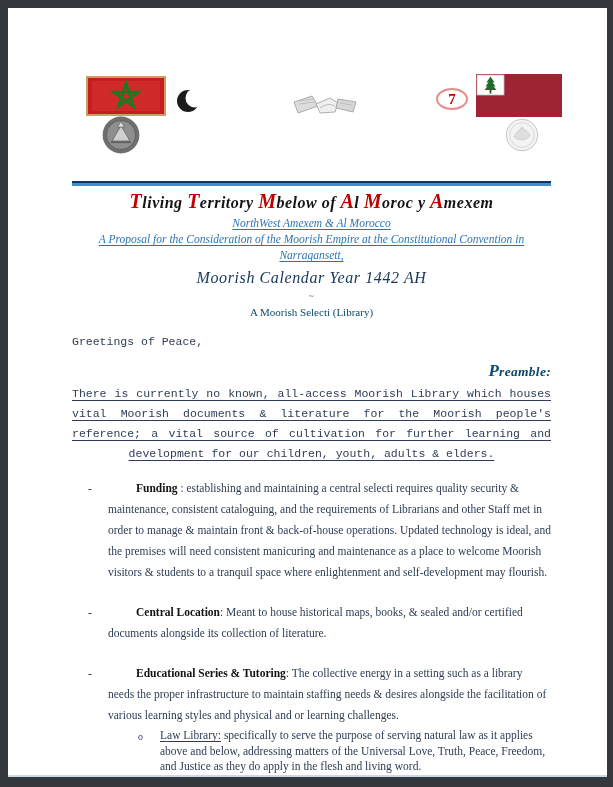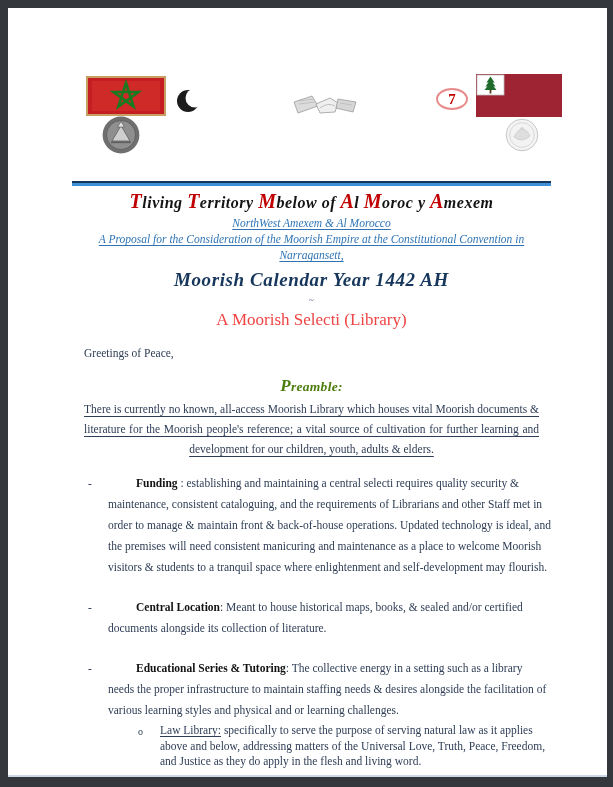--- a/index.html
+++ b/index.html
@@ -35,31 +35,31 @@
     margin:4px 0 2px;text-align:center;white-space:pre-wrap;
     font-weight:bold;font-style:italic;font-size:16px;color:#141414;
     letter-spacing:0.5px;
   }
   .title .cap{color:#c00000;font-size:20px;}
   .subtitle{
     text-align:center;color:#2e74b5;font-style:italic;font-size:11.5px;line-height:16px;
   }
   .subtitle div{text-decoration:underline;text-underline-offset:2px;}
   .calendar{
-    margin-top:6px;text-align:center;font-weight:bold;font-style:italic;
-    font-size:19px;color:#16365c;letter-spacing:0.6px;
+    margin-top:6px;text-align:center;font-weight:normal;font-style:italic;
+    font-size:16px;color:#16365c;letter-spacing:0.6px;
   }
   .tilde{margin-top:5px;text-align:center;font-size:9px;color:#44507a;line-height:9px;}
-  .selecti{margin-top:5px;text-align:center;font-size:17px;color:#ef4444;}
-  p{margin:12px;}
+  .selecti{margin-top:5px;text-align:center;font-size:11px;color:#0c4a6e;}
+  p{margin:0;font-family:Liberation Mono, monospace;}
   .greeting{margin-top:13px;line-height:21px;}
   .intro{margin-top:8px;line-height:21px;}
   .preamble-h{
-    margin:9px 0 0;text-align:center;font-size:13.5px;font-weight:bold;
-    font-style:italic;color:#4d7c0f;letter-spacing:0.3px;
+    margin:9px 0 0;text-align:right;font-size:13.5px;font-weight:bold;
+    font-style:italic;color:#0c4a6e;letter-spacing:0.3px;
   }
   .preamble-h::first-letter{font-size:17px;}
   .preamble-t{
     margin-top:3px;line-height:20px;text-align:justify;text-align-last:center;
     text-decoration:underline;text-underline-offset:3px;
   }
   ul.bullets{list-style:none;margin:14px 0 0;padding:0 0 0 16px;}
   ul.bullets > li{
     position:relative;padding-left:20px;line-height:21px;margin-bottom:19px;
   }

